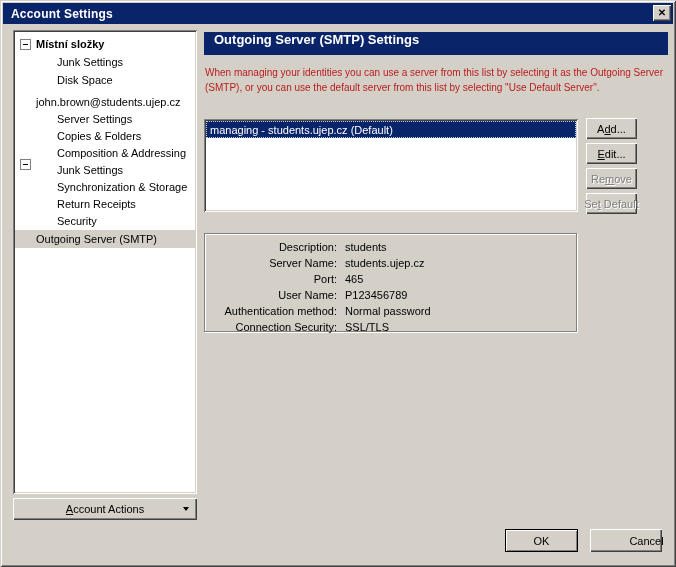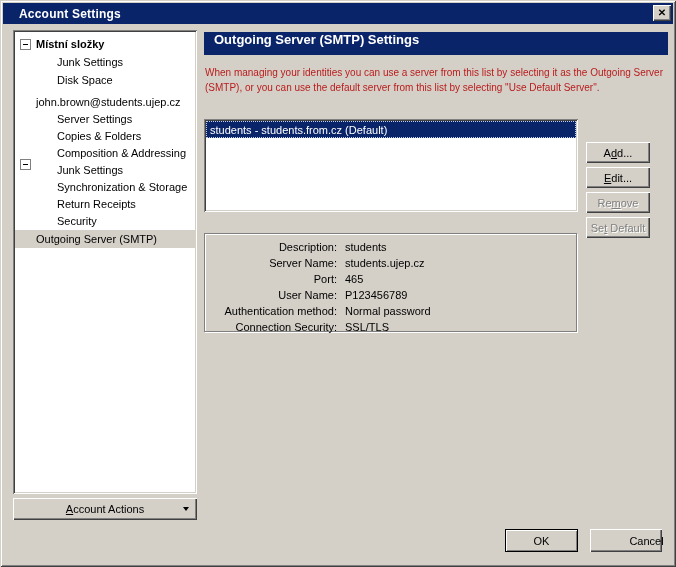--- a/index.html
+++ b/index.html
@@ -5,21 +5,21 @@
   html,body{margin:0;padding:0;background:#808080;}
   *{box-sizing:border-box;font-family:"Liberation Sans",sans-serif;}
   .window{
     position:relative;width:676px;height:567px;background:#d4d0c8;overflow:hidden;
     box-shadow:inset 1px 1px 0 #d4d0c8, inset -1px -1px 0 #404040,
                inset 2px 2px 0 #ffffff, inset -2px -2px 0 #808080;
   }
   .titlebar{
     position:absolute;left:3px;top:3px;right:3px;height:21px;
     background:#0a246a;color:#ffffff;display:flex;align-items:center;
-    padding-left:16px;font-size:12px;font-weight:bold;letter-spacing:.2px;
+    padding-left:8px;font-size:12px;font-weight:bold;letter-spacing:.2px;
   }
   .close-btn{
     position:absolute;right:5px;top:5px;width:18px;height:16px;background:#d4d0c8;
     box-shadow:inset 1px 1px 0 #ffffff, inset -1px -1px 0 #404040, inset -2px -2px 0 #808080;
     display:flex;align-items:center;justify-content:center;
     font-size:10px;font-weight:bold;color:#000;cursor:default;line-height:1;
   }
   .sunken{
     background:#ffffff;
     box-shadow:inset 1px 1px 0 #808080, inset -1px -1px 0 #ffffff,
@@ -59,21 +59,21 @@
     box-shadow:inset 1px 1px 0 #ffffff, inset -1px -1px 0 #404040, inset -2px -2px 0 #808080;
     display:flex;align-items:center;justify-content:center;cursor:default;white-space:nowrap;
   }
   .btn .key{text-decoration:underline;}
   .btn.disabled{color:#808080;text-shadow:1px 1px 0 #ffffff;}
   .btn.default{
     border:1px solid #000000;
     box-shadow:inset 1px 1px 0 #ffffff, inset -1px -1px 0 #808080;
     justify-content:center;
   }
-  .side-btn{left:586px;width:64px;height:21px;margin-top:24px;}
+  .side-btn{left:586px;width:51px;height:21px;}
   .details-panel{
     position:absolute;left:204px;top:233px;width:373px;height:99px;
     border:1px solid #808080;box-shadow:1px 1px 0 #ffffff, inset 1px 1px 0 #ffffff;
     padding-top:5px;
     padding-left:12px;
   }
   .detail-row{display:flex;height:16px;align-items:center;font-size:11px;color:#000;}
   .detail-label{width:128px;text-align:right;padding-right:8px;}
   .detail-value{flex:1;text-align:left;}
   .account-actions{left:13px;top:498px;width:184px;height:22px;}
@@ -143,21 +143,21 @@
   </div>
 
   <div class="banner">
     <span>Outgoing Server (SMTP) Settings</span>
   </div>
 
   <div class="description">When managing your identities you can use a server from this list by selecting it as the Outgoing Server (SMTP), or you can use the default server from this list by selecting "Use Default Server".</div>
 
   <div class="listbox sunken">
     <div class="list-item selected">
-      <span>students - students.from.cz (Default)</span>
+      <span>managing - students.ujep.cz (Default)</span>
     </div>
   </div>
 
   <div class="btn side-btn" style="top:118px">
     <span><span>A</span><span class="key">d</span><span>d...</span></span>
   </div>
   <div class="btn side-btn" style="top:143px">
     <span><span></span><span class="key">E</span><span>dit...</span></span>
   </div>
   <div class="btn side-btn disabled" style="top:168px">

